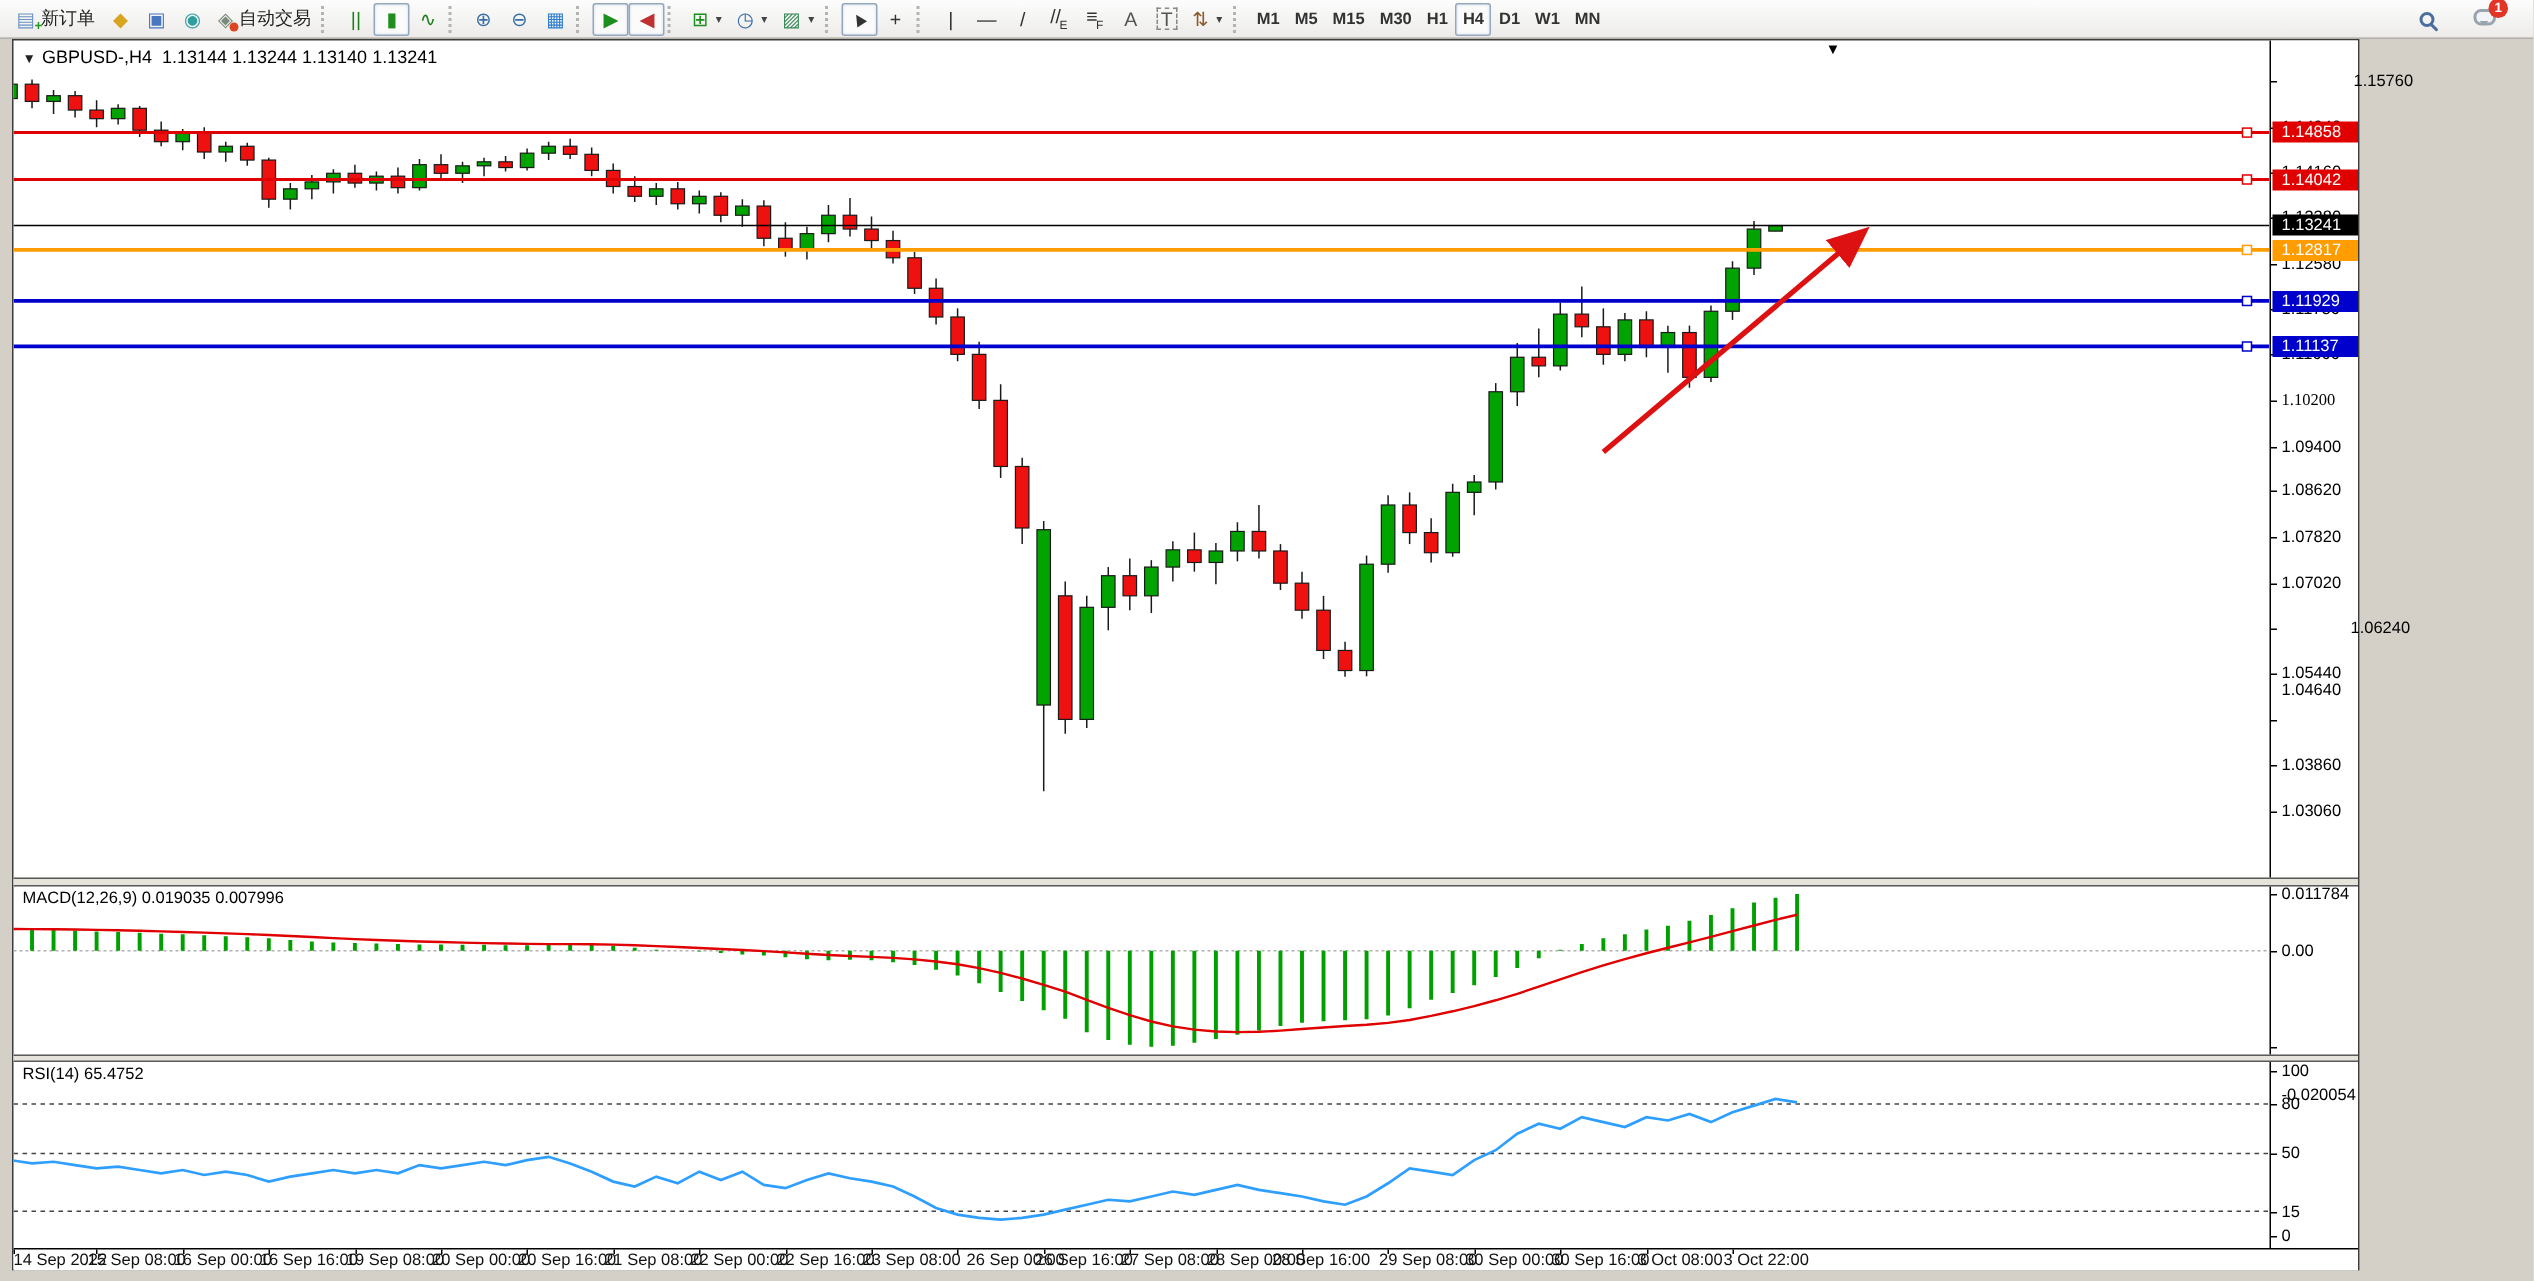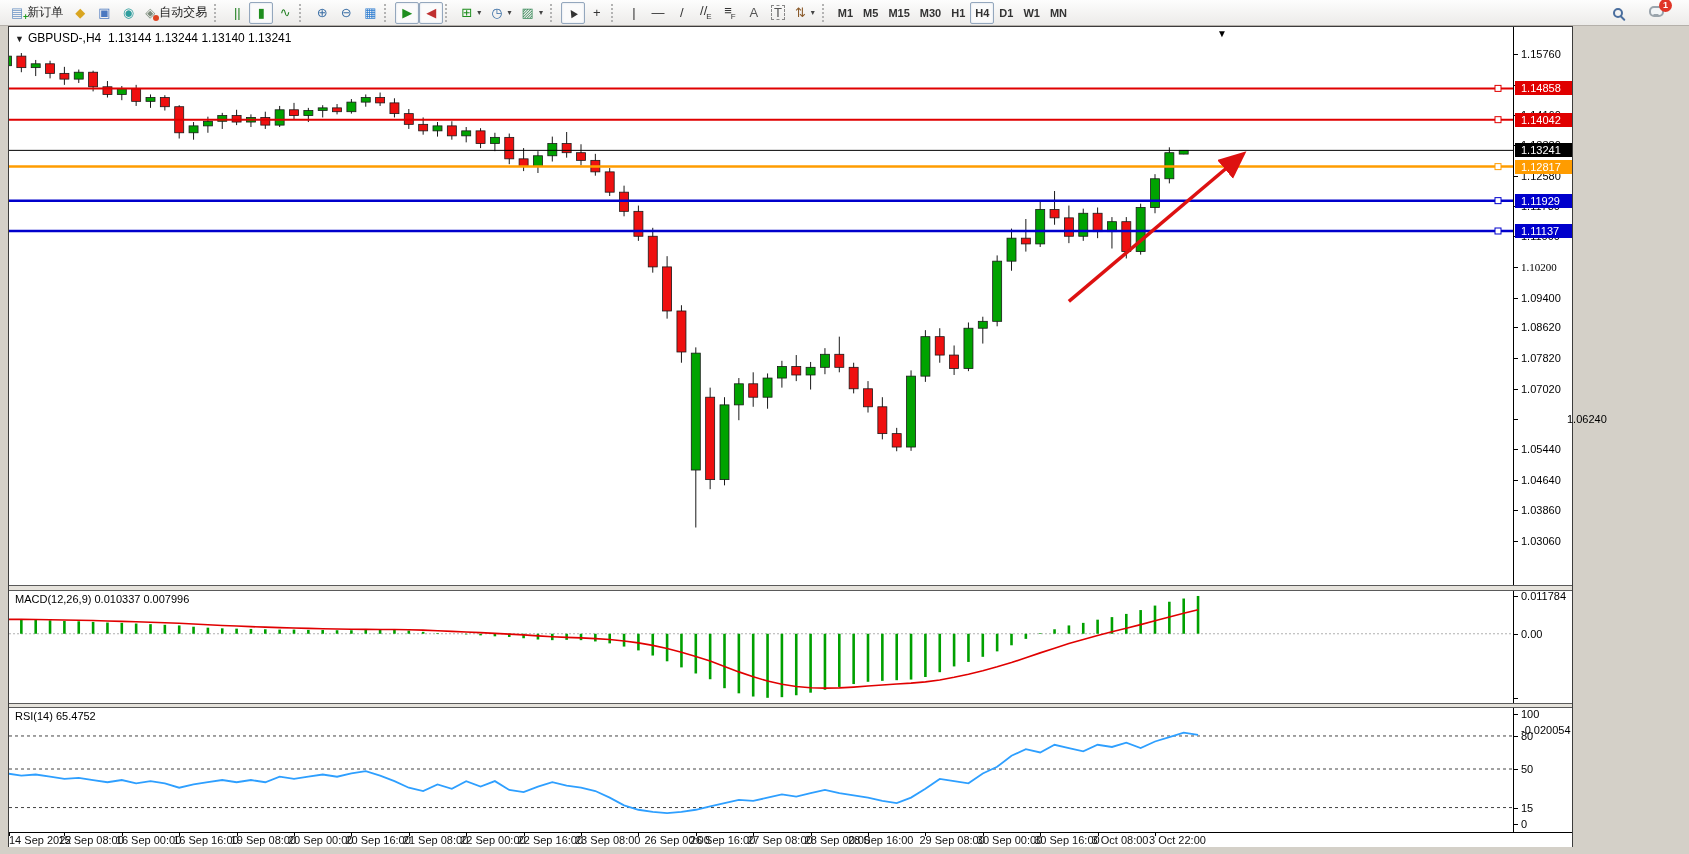--- a/index.html
+++ b/index.html
@@ -374,21 +374,21 @@
           <defs>
             <marker id="ah" markerWidth="9" markerHeight="8" refX="6" refY="3.5" orient="auto">
               <path d="M0,0 L8,3.5 L0,7 Z" fill="#dd1111"></path>
             </marker>
           </defs>
           <line x1="1059.8999999999999" y1="274.401098901099" x2="1232.1" y2="128.7692307692309" stroke="#dd1111" stroke-width="3.5" marker-end="url(#ah)"></line>
         </svg>
       <div class="sep" style="top:558px; height:6px;"></div>
 
       <div class="ind-label" style="top:566px">
-        <span>MACD(12,26,9)</span>&nbsp;<span>0.010337 0.007996</span>
+        <span>MACD(12,26,9)</span>&nbsp;<span>0.019035 0.007996</span>
       </div>
       <svg id="macd-svg" class="panel" style="top:564px" width="1504" height="112">
           <line x1="0" y1="42.75664855590506" x2="1504" y2="42.75664855590506" stroke="#b0b0b0" stroke-width="1" stroke-dasharray="2 2"></line>
           <g>
             <line x1="-2" y1="42.75664855590506" x2="-2" y2="28.344295110094365" stroke="#00a000" stroke-width="2.6"></line>
             <line x1="12.35" y1="42.75664855590506" x2="12.35" y2="28.664569631112382" stroke="#00a000" stroke-width="2.6"></line>
             <line x1="26.7" y1="42.75664855590506" x2="26.7" y2="28.984844152130396" stroke="#00a000" stroke-width="2.6"></line>
             <line x1="41.05" y1="42.75664855590506" x2="41.05" y2="29.305118673148414" stroke="#00a000" stroke-width="2.6"></line>
             <line x1="55.4" y1="42.75664855590506" x2="55.4" y2="29.94566771518445" stroke="#00a000" stroke-width="2.6"></line>
             <line x1="69.75" y1="42.75664855590506" x2="69.75" y2="30.265942236202463" stroke="#00a000" stroke-width="2.6"></line>
@@ -481,21 +481,21 @@
       <svg id="rsi-svg" class="panel" style="top:681px" width="1504" height="124">
           <line x1="0" y1="27.971580817051514" x2="1504" y2="27.971580817051514" stroke="#444" stroke-width="1" stroke-dasharray="3 3"></line>
           <line x1="0" y1="61.0088809946714" x2="1504" y2="61.0088809946714" stroke="#444" stroke-width="1" stroke-dasharray="3 3"></line>
           <line x1="0" y1="99.55239786856127" x2="1504" y2="99.55239786856127" stroke="#444" stroke-width="1" stroke-dasharray="3 3"></line>
           <polyline points="-2,65.41385435168739 12.35,67.61634103019539 26.7,66.51509769094139 41.05,68.71758436944938 55.4,70.92007104795738 69.75,69.81882770870337 84.1,72.02131438721138 98.45,74.22380106571936 112.8,72.02131438721138 127.15,75.32504440497335 141.5,73.12255772646536 155.85,75.32504440497335 170.2,79.73001776198934 184.54999999999998,76.42628774422735 198.9,74.22380106571936 213.25,72.02131438721138 227.6,74.22380106571936 241.95,72.02131438721138 256.3,74.22380106571936 270.65,68.71758436944938 285,70.92007104795738 299.34999999999997,68.71758436944938 313.7,66.51509769094139 328.05,68.71758436944938 342.4,65.41385435168739 356.75,63.211367673179396 371.09999999999997,67.61634103019539 385.45,73.12255772646536 399.8,79.73001776198934 414.15,83.03374777975134 428.5,76.42628774422735 442.84999999999997,80.83126110124333 457.2,73.12255772646536 471.55,78.62877442273535 485.9,73.12255772646536 500.25,81.93250444049734 514.6,84.13499111900532 528.9499999999999,78.62877442273535 543.3,74.22380106571936 557.65,77.52753108348135 572,79.73001776198934 586.35,83.03374777975134 600.6999999999999,89.64120781527531 615.05,97.34991119005328 629.4,101.75488454706928 643.75,103.95737122557726 658.1,105.05861456483126 672.4499999999999,103.95737122557726 686.8,101.75488454706928 701.15,98.45115452930729 715.5,95.1474245115453 729.85,91.8436944937833 744.1999999999999,92.9449378330373 758.55,89.64120781527531 772.9,86.33747779751332 787.25,88.53996447602131 801.6,85.23623445825933 815.9499999999999,81.93250444049734 830.3,85.23623445825933 844.65,87.43872113676731 859,89.64120781527531 873.35,92.9449378330373 887.6999999999999,95.1474245115453 902.05,89.64120781527531 916.4,80.83126110124333 930.75,70.92007104795738 945.1,73.12255772646536 959.4499999999999,75.32504440497335 973.8,65.41385435168739 988.15,58.80639431616341 1002.5,47.793960923623445 1016.85,41.186500888099474 1031.2,44.49023090586146 1045.55,36.78152753108348 1059.8999999999999,40.085257548845476 1074.25,43.38898756660746 1088.6,36.78152753108348 1102.95,38.98401420959148 1117.3,34.579040852575496 1131.6499999999999,40.085257548845476 1146,33.4777975133215 1160.35,29.07282415630551 1174.7,24.667850799289525 1189.05,26.870337477797516" fill="none" stroke="#2e9fff" stroke-width="1.8"></polyline>
         </svg>
     </div>
 
     <div id="axis">
         <div class="tickmark" style="top: 27px;"></div>
-        <div class="tick" style="top: 21px;">1.15760</div>
+        <div class="tick" style="top: 21px; margin-left: 48px;">1.15760</div>
         <div class="tickmark" style="top: 58px;"></div>
         <div class="tick" style="top: 52px;">1.14940</div>
         <div class="tickmark" style="top: 88px;"></div>
         <div class="tick" style="top: 82px;">1.14160</div>
         <div class="tickmark" style="top: 118px;"></div>
         <div class="tick" style="top: 112px;">1.13380</div>
         <div class="tickmark" style="top: 149px;"></div>
         <div class="tick" style="top: 143px;">1.12580</div>
         <div class="tickmark" style="top: 179px;"></div>
         <div class="tick" style="top: 173px;">1.11780</div>
@@ -509,21 +509,21 @@
         <div class="tick" style="top: 294px;">1.08620</div>
         <div class="tickmark" style="top: 331px;"></div>
         <div class="tick" style="top: 325px;">1.07820</div>
         <div class="tickmark" style="top: 362px;"></div>
         <div class="tick" style="top: 356px;">1.07020</div>
         <div class="tickmark" style="top: 392px;"></div>
         <div class="tick" style="top: 386px; margin-left: 46px;">1.06240</div>
         <div class="tickmark" style="top: 422px;"></div>
         <div class="tick" style="top: 416px;">1.05440</div>
         <div class="tickmark" style="top: 453px;"></div>
-        <div class="tick" style="top: 447px; text-align: right;">1.04640</div>
+        <div class="tick" style="top: 427px; text-align: right;">1.04640</div>
         <div class="tickmark" style="top: 483px;"></div>
         <div class="tick" style="top: 477px;">1.03860</div>
         <div class="tickmark" style="top: 514px;"></div>
         <div class="tick" style="top: 508px;">1.03060</div>
         <div class="tickmark" style="top: 569px;"></div>
         <div class="tick" style="top: 563px;">0.011784</div>
         <div class="tickmark" style="top: 607px;"></div>
         <div class="tick" style="top: 601px;">0.00</div>
         <div class="tickmark" style="top: 671px;"></div>
         <div class="tick" style="top: 665px; margin-top: 32px;">-0.020054</div>

